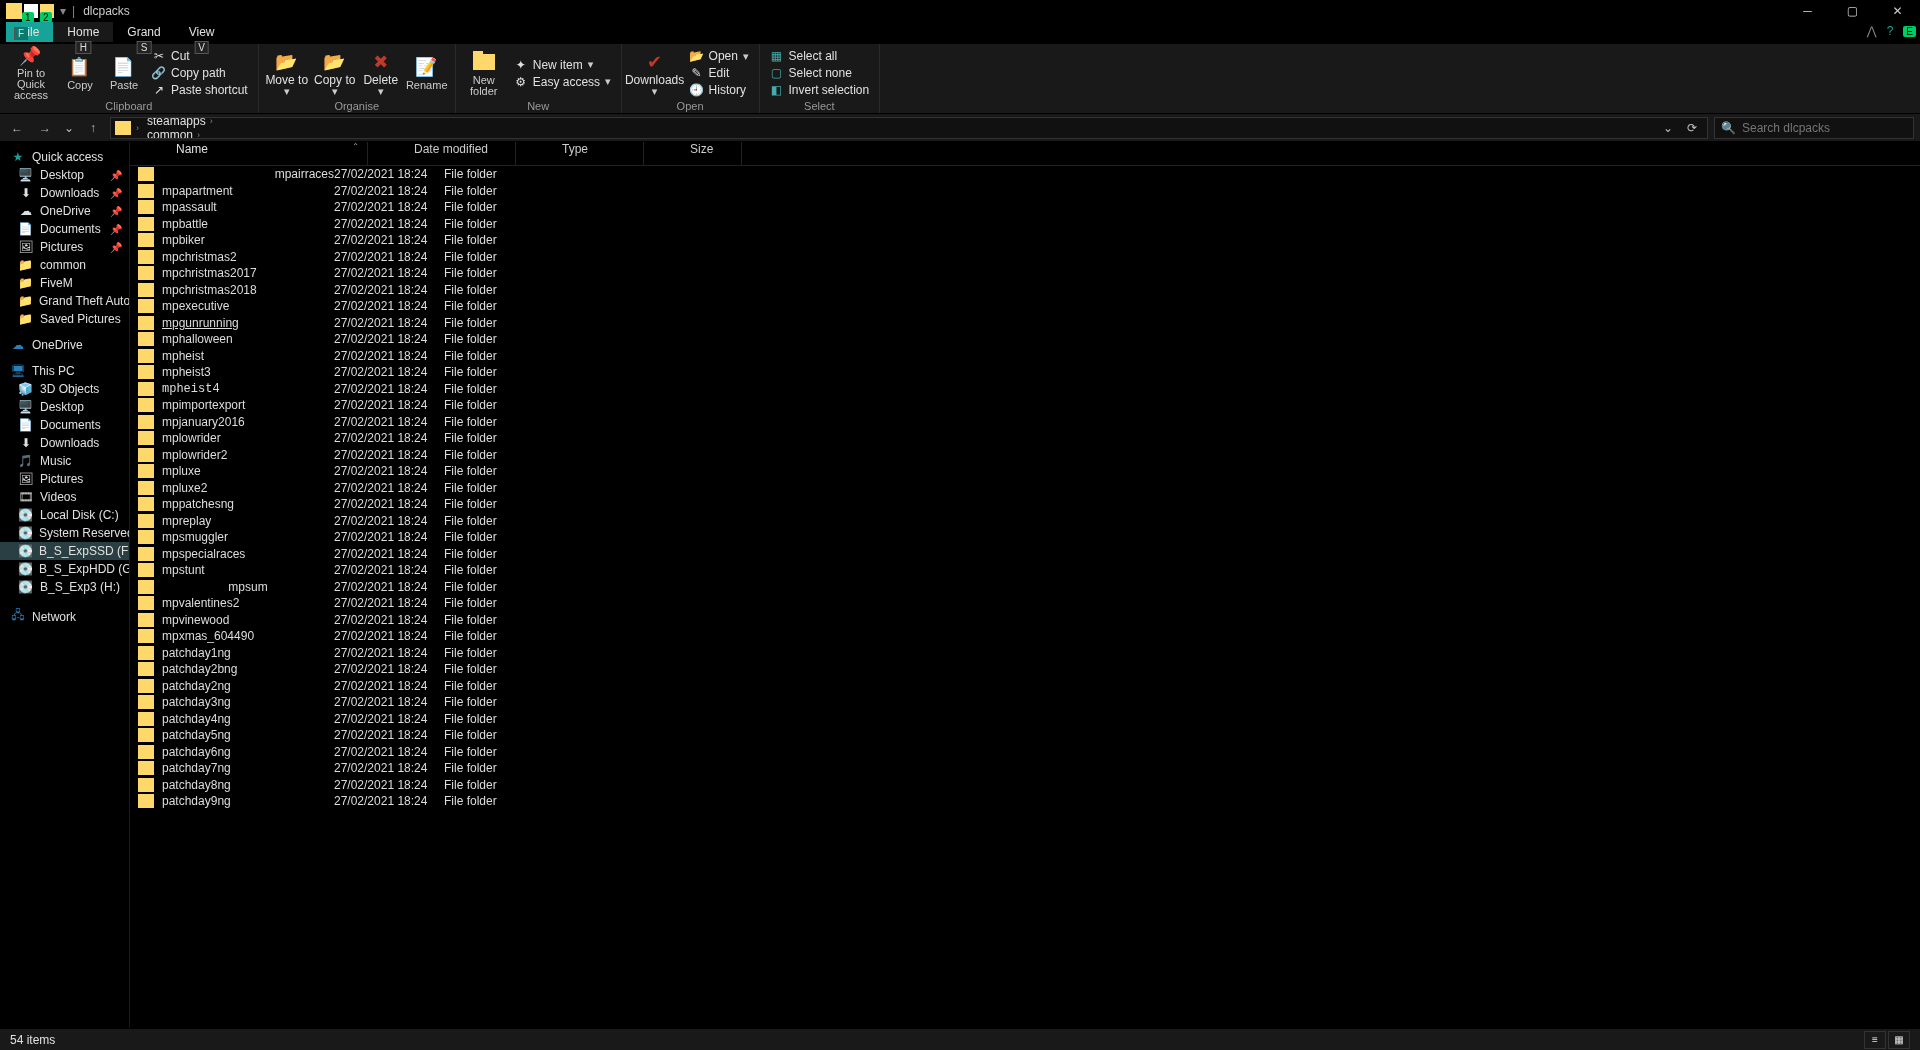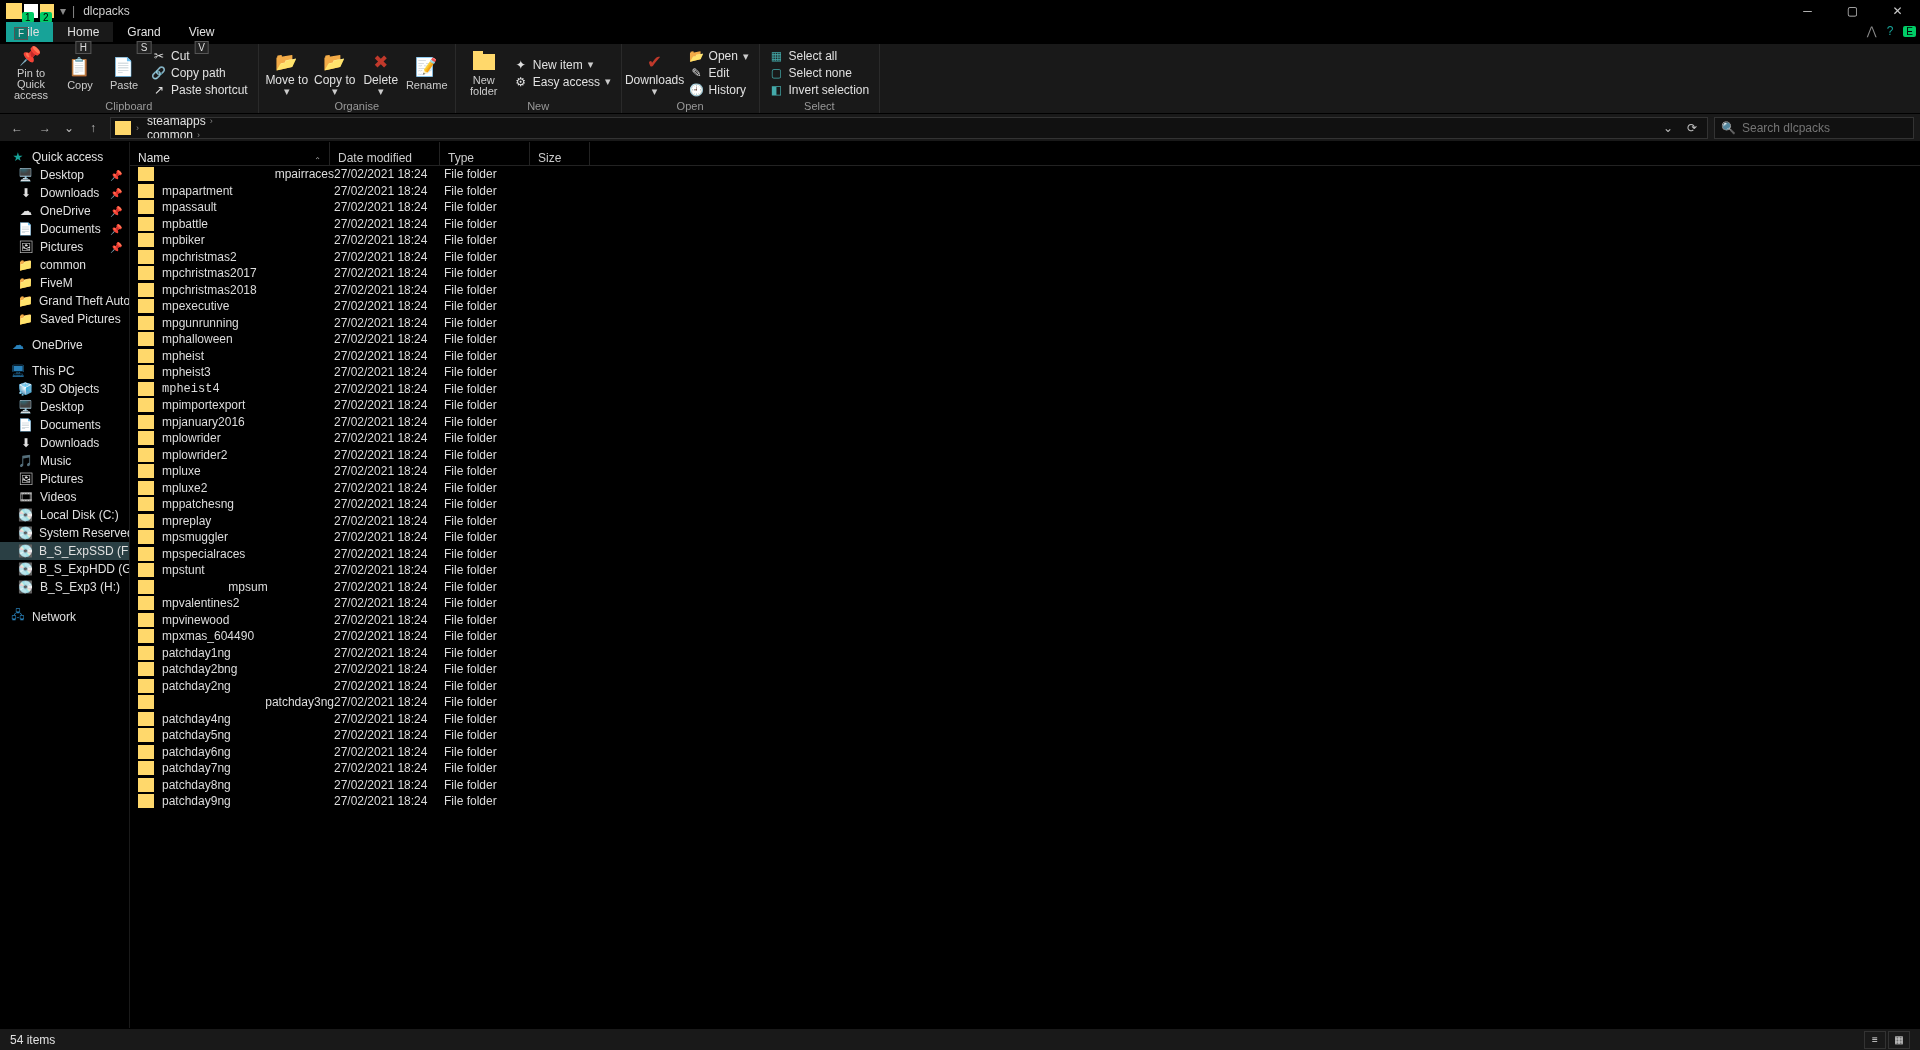--- a/index.html
+++ b/index.html
@@ -45,21 +45,21 @@
 .sidebar { width: 130px; background: #000; padding: 6px 0; overflow: hidden; border-right: 1px solid #1a1a1a; }
 .side-item { display: flex; align-items: center; gap: 6px; padding: 2px 6px 2px 18px; font-size: 12px; color: #ddd; position: relative; white-space: nowrap; }
 .side-item.top { padding-left: 10px; }
 .side-item .ic { width: 16px; text-align: center; }
 .side-item .pin { position: absolute; right: 6px; color: #888; font-size: 10px; }
 .side-item.selected { background: #2a3f44; }
 .side-sep { height: 8px; }
 
 .main { flex: 1; display: flex; flex-direction: column; position: relative; }
 .cols { height: 24px; display: flex; align-items: center; border-bottom: 1px solid #222; background: #000; }
-.col { padding: 0 8px; font-size: 12px; color: #ccc; border-right: 1px solid #222; height: 100%; display: flex; align-items: flex-end; gap: 4px; }
+.col { padding: 0 8px; font-size: 12px; color: #ccc; border-right: 1px solid #222; height: 100%; display: flex; align-items: flex-start; gap: 4px; margin-left: 38px; }
 .col .sort { font-size: 8px; color: #aaa; }
 .filelist { flex: 1; overflow-y: auto; }
 .filelist::-webkit-scrollbar { width: 16px; background: #111; }
 .filelist::-webkit-scrollbar-thumb { background: #333; }
 .row { display: flex; align-items: center; height: 16.5px; padding-left: 8px; }
 .row .fic { width: 16px; height: 14px; background: #ffd86b; margin-right: 8px; flex-shrink: 0; }
 .cell { font-size: 12px; color: #ddd; overflow: hidden; white-space: nowrap; }
 
 .status { height: 22px; background: #191919; display: flex; align-items: center; padding: 0 10px; border-top: 1px solid #000; justify-content: space-between; }
 .status .views { display: flex; gap: 2px; }
@@ -442,21 +442,21 @@
         </div>
         <div class="row">
           <span class="fic"></span>
           <span class="cell" style="width:172px;">mpexecutive</span>
           <span class="cell" style="width:110px;">27/02/2021 18:24</span>
           <span class="cell" style="width:90px;">File folder</span>
           <span class="cell" style="width:60px;"></span>
         </div>
         <div class="row">
           <span class="fic"></span>
-          <span class="cell" style="width:172px;">mpgunrunning</span>
+          <span class="cell" style="width:172px;text-decoration:underline;">mpgunrunning</span>
           <span class="cell" style="width:110px;">27/02/2021 18:24</span>
           <span class="cell" style="width:90px;">File folder</span>
           <span class="cell" style="width:60px;"></span>
         </div>
         <div class="row">
           <span class="fic"></span>
           <span class="cell" style="width:172px;">mphalloween</span>
           <span class="cell" style="width:110px;">27/02/2021 18:24</span>
           <span class="cell" style="width:90px;">File folder</span>
           <span class="cell" style="width:60px;"></span>
@@ -603,21 +603,21 @@
         </div>
         <div class="row">
           <span class="fic"></span>
           <span class="cell" style="width:172px;">patchday2ng</span>
           <span class="cell" style="width:110px;">27/02/2021 18:24</span>
           <span class="cell" style="width:90px;">File folder</span>
           <span class="cell" style="width:60px;"></span>
         </div>
         <div class="row">
           <span class="fic"></span>
-          <span class="cell" style="width:172px;text-align:right;">patchday3ng</span>
+          <span class="cell" style="width:172px;">patchday3ng</span>
           <span class="cell" style="width:110px;">27/02/2021 18:24</span>
           <span class="cell" style="width:90px;">File folder</span>
           <span class="cell" style="width:60px;"></span>
         </div>
         <div class="row">
           <span class="fic"></span>
           <span class="cell" style="width:172px;">patchday4ng</span>
           <span class="cell" style="width:110px;">27/02/2021 18:24</span>
           <span class="cell" style="width:90px;">File folder</span>
           <span class="cell" style="width:60px;"></span>

